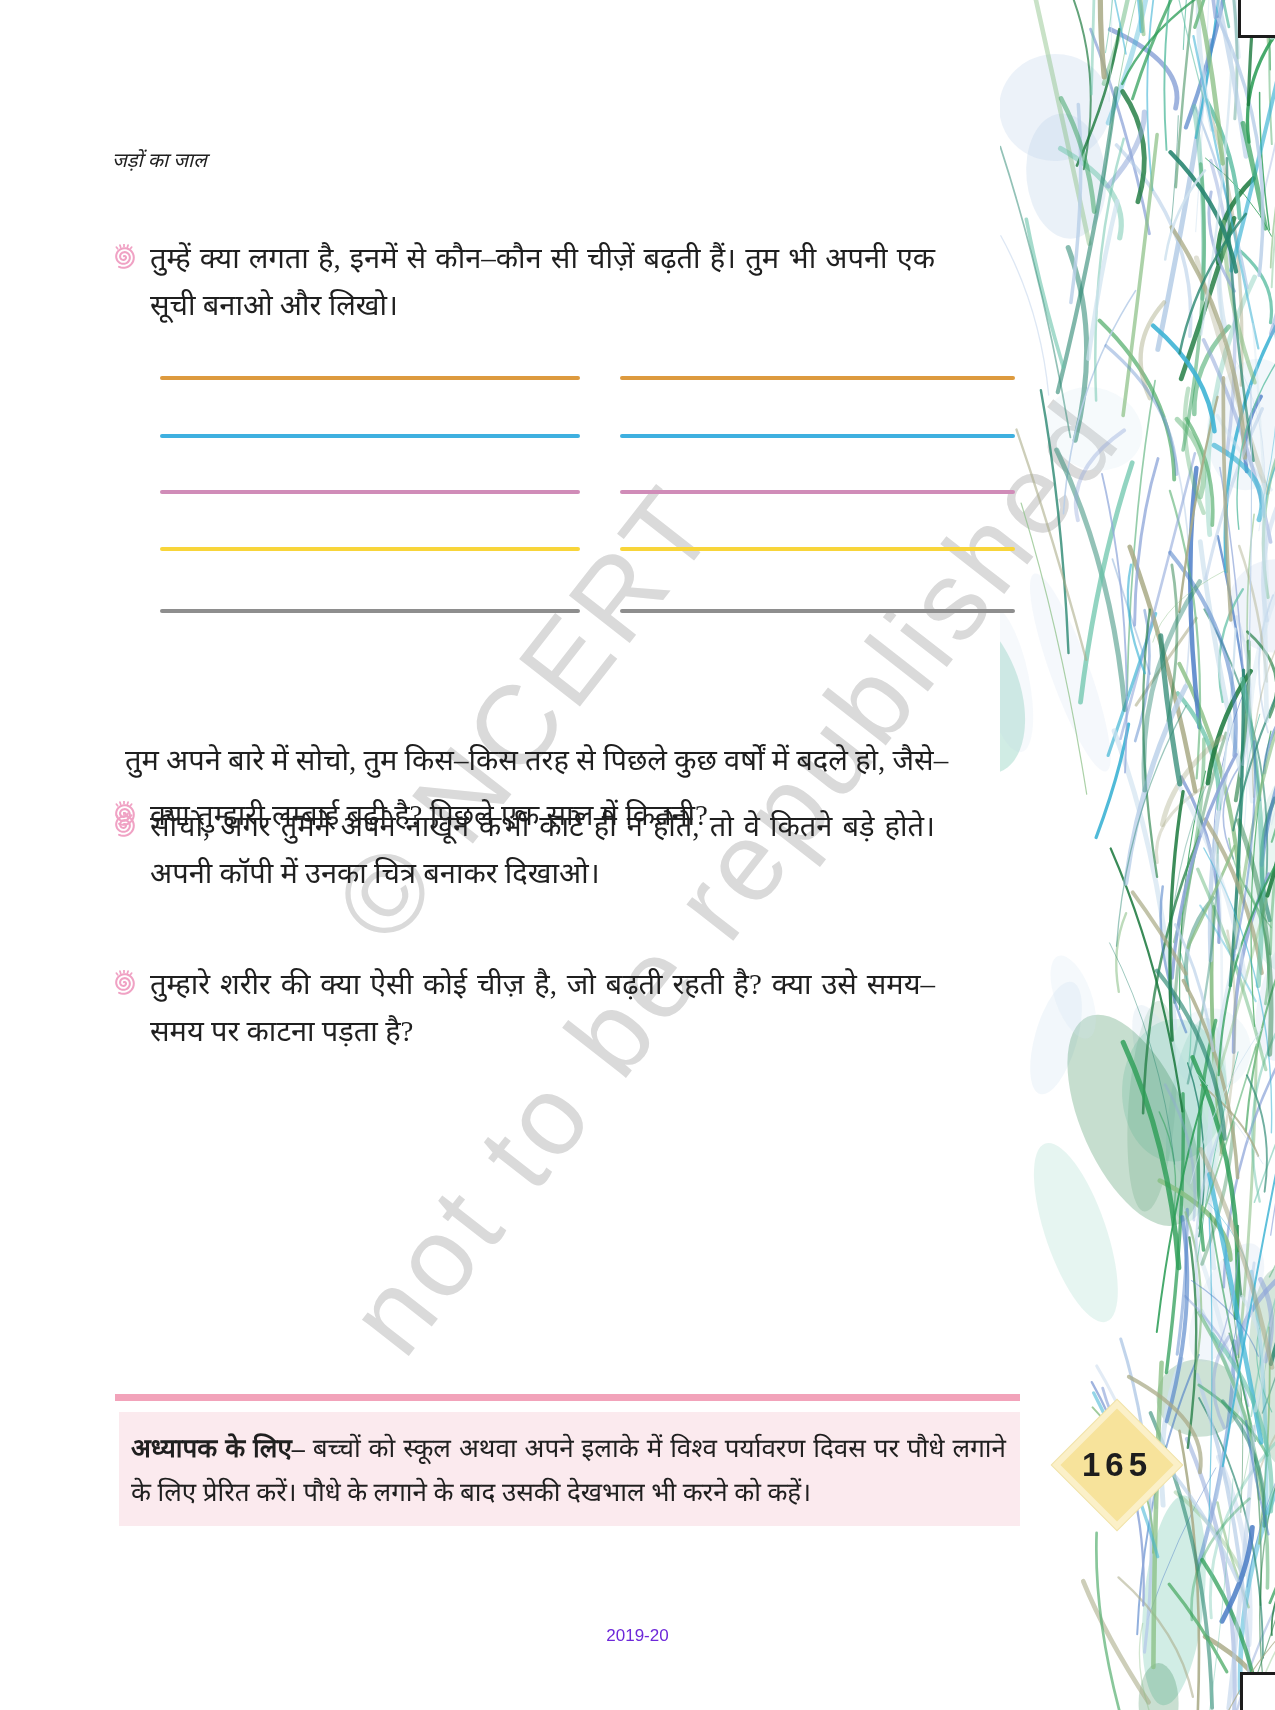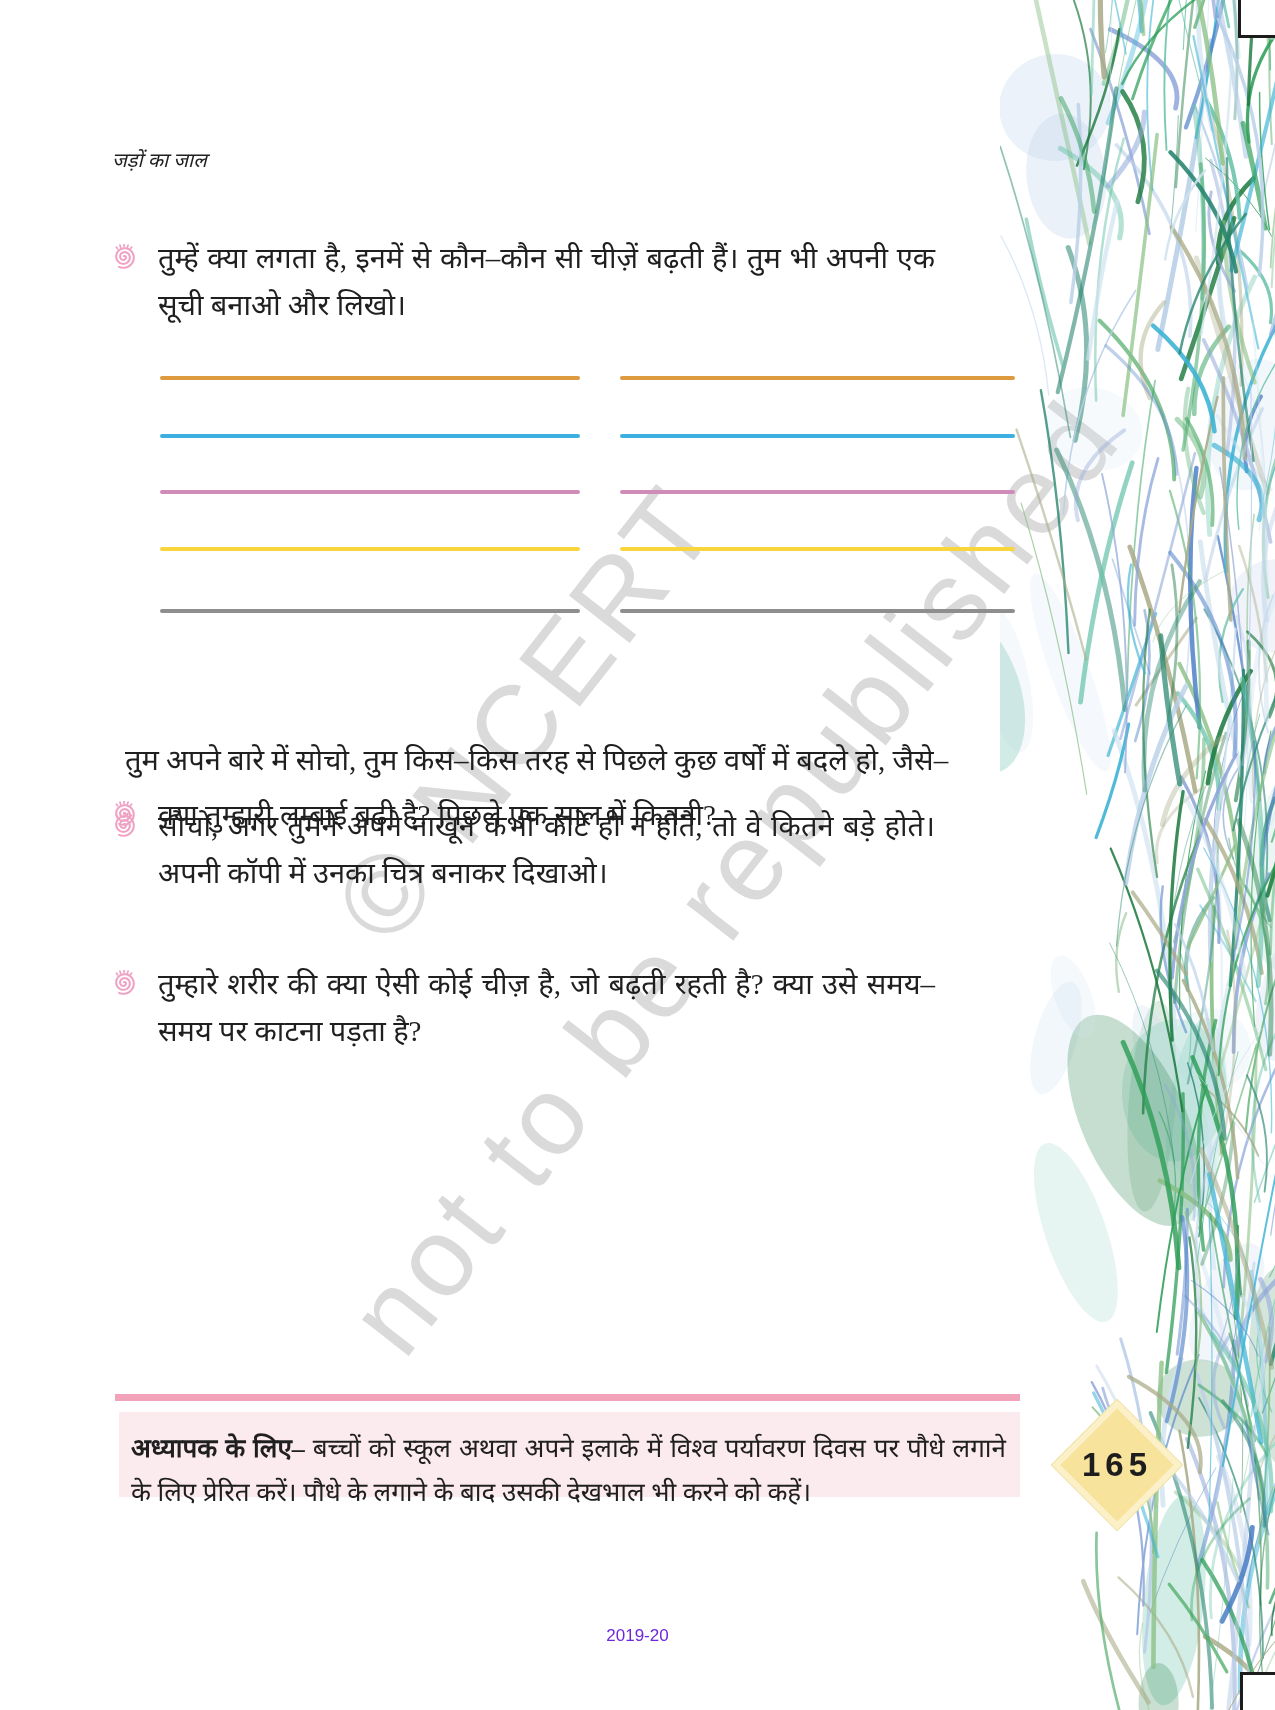--- a/index.html
+++ b/index.html
@@ -13,33 +13,33 @@
     transform:rotate(-52deg);transform-origin:50% 50%;
     text-align:center;color:#dadada;font-family:"Liberation Sans","DejaVu Sans",sans-serif;
     font-size:112px;line-height:265px;letter-spacing:6px;white-space:nowrap;
     user-select:none;pointer-events:none;
   }
   
   .chapter-title{
     position:absolute;left:112px;top:146px;width:500px;
     font-style:italic;font-size:20px;z-index:2;
   }
-  .bullet{position:absolute;left:111px;width:824px;display:flex;gap:21px;z-index:2;}
+  .bullet{position:absolute;left:111px;width:824px;display:flex;gap:13px;z-index:2;}
   .bullet .spiral{flex:0 0 26px;width:26px;height:26px;margin-top:9px;}
   .bullet p{margin:0;flex:1;font-size:29px;line-height:47px;text-align:justify;}
   .plain-para{
     position:absolute;left:110px;top:722px;width:825px;margin:15px;
     font-size:29px;line-height:47px;z-index:2;
   }
   
   .wline{position:absolute;height:4px;border-radius:2px;z-index:2;}
   
   .teacher-bar{position:absolute;left:115px;top:1394px;width:905px;height:7px;z-index:2;}
   .teacher-box{
-    position:absolute;left:119px;top:1412px;width:901px;height:85px;z-index:2;
+    position:absolute;left:119px;top:1412px;width:901px;height:114px;z-index:2;
     box-sizing:border-box;padding:15px 14px 12px 12px;
   }
   .teacher-box p{margin:0;font-size:26px;line-height:44px;text-align:justify;}
   .teacher-box .lbl{font-weight:bold;}
   
   .page-diamond{
     position:absolute;left:1071px;top:1419px;width:80px;height:80px;z-index:3;
     background:#f7e39b;border:6px solid #fbf0c8;transform:rotate(45deg);
     box-shadow:0 0 0 1px #efe2a8;
   }

